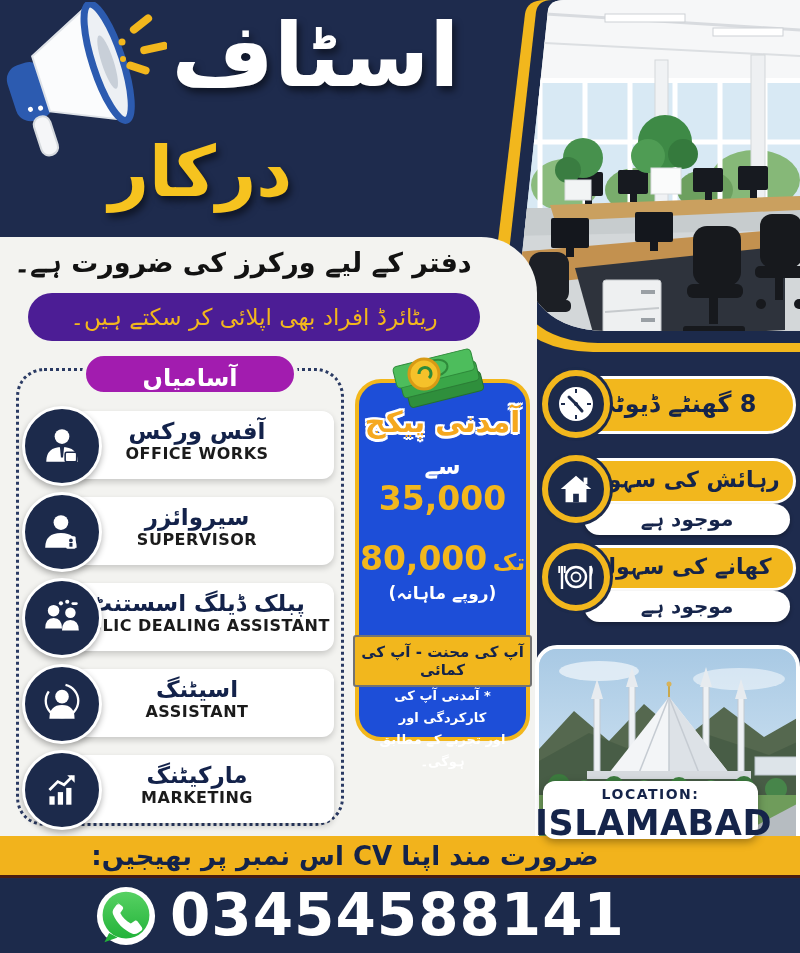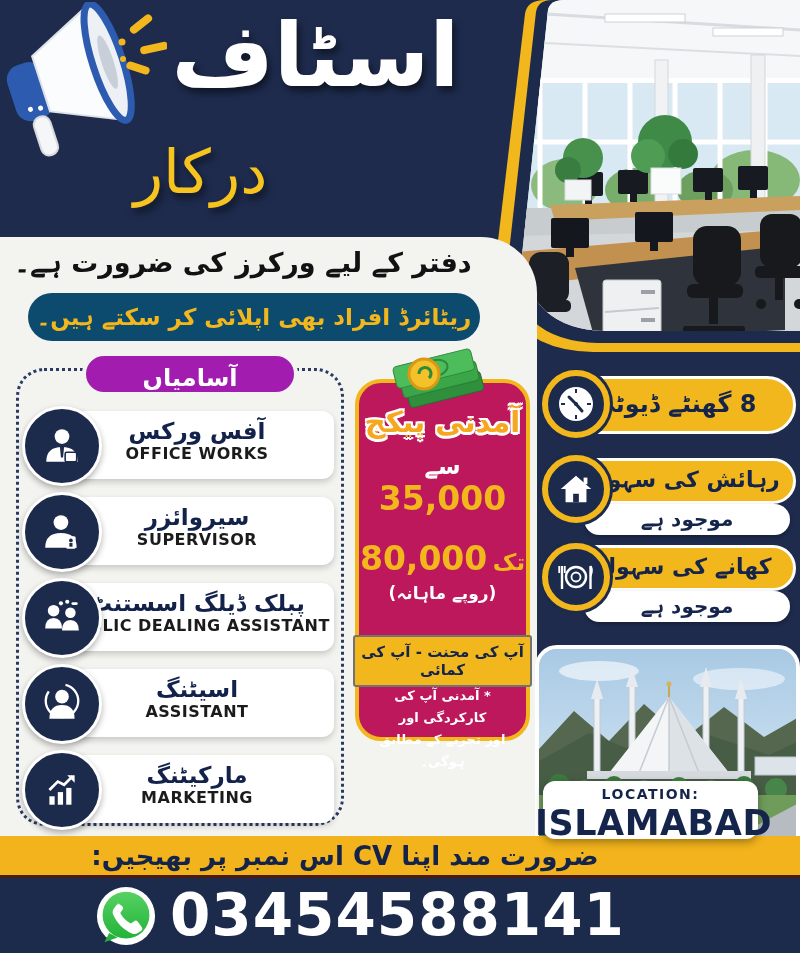--- a/index.html
+++ b/index.html
@@ -2,40 +2,40 @@
 <html lang="ur"><head>
 <meta charset="utf-8">
 <style>
   html,body{margin:0;padding:0;background:#0d1326;}
   .poster{position:relative;width:800px;height:953px;overflow:hidden;background:#1e2b4d;
           font-family:"DejaVu Sans","Liberation Sans",sans-serif;}
   .abs{position:absolute;}
   
   .title1{left:148px;top:-10px;width:335px;height:132px;color:#ffffff;font-size:88px;font-weight:bold;
           text-align:center;line-height:132px;direction:rtl;text-shadow:3px 5px 7px rgba(0,0,0,.5);}
-  .title2{left:38px;top:102px;width:325px;height:140px;color:#f6c31f;font-size:61px;font-weight:normal;
+  .title2{left:38px;top:102px;width:325px;height:140px;color:#f6c31f;font-size:70px;font-weight:bold;
           text-align:center;line-height:140px;direction:rtl;text-shadow:3px 5px 7px rgba(0,0,0,.5);}
   
   .panel{left:0;top:237px;width:537px;height:599px;background:#f3f3f0;border-top-right-radius:56px;}
   .intro1{left:8px;top:247px;width:470px;text-align:center;direction:rtl;font-size:27px;font-weight:bold;color:#121212;}
-  .intro2{left:28px;top:293px;width:452px;height:48px;background:#0c4a6e;border-radius:26px;color:#f2b71d;
-          font-size:23px;font-weight:bold;text-align:center;line-height:48px;direction:rtl;}
+  .intro2{left:28px;top:293px;width:452px;height:48px;background:#4c1d95;border-radius:26px;color:#f2b71d;
+          font-size:23px;font-weight:normal;text-align:center;line-height:48px;direction:rtl;}
   
   .vacbox{left:16px;top:368px;width:322px;height:452px;border:3px dotted #2a3a63;border-radius:28px;}
   .vachdr{left:82px;top:352px;width:216px;height:44px;background:#a21caf;border-radius:24px;border:4px solid #f3f3f0;
           color:#fff;text-align:center;line-height:44px;font-size:24px;font-weight:bold;box-sizing:border-box;direction:rtl;}
   .job{left:22px;width:316px;height:78px;}
   .job .card{position:absolute;left:38px;top:5px;width:274px;height:68px;background:#ffffff;border-radius:12px;
              box-shadow:0 3px 6px rgba(0,0,0,.18);text-align:center;}
   .job .urdu{font-size:23px;font-weight:bold;color:#13224a;direction:rtl;margin-top:7px;line-height:1.15;}
   .job .eng{font-size:16px;font-weight:bold;color:#1b1b1b;letter-spacing:.5px;}
   .job .circle{position:absolute;left:0;top:0;width:74px;height:74px;border-radius:50%;background:#1c2a4b;
                border:3px solid #ffffff;box-shadow:0 3px 6px rgba(0,0,0,.3);display:flex;align-items:center;justify-content:center;}
   
-  .income{left:355px;top:379px;width:175px;height:362px;background:#be185d;border:4px solid #f2b71d;
+  .income{left:355px;top:379px;width:175px;height:362px;background:#1d4ed8;border:4px solid #f2b71d;
           border-radius:26px;box-sizing:border-box;text-align:center;}
   .money{left:386px;top:344px;width:110px;height:66px;z-index:4;}
   .inc-h{position:absolute;left:0;right:0;top:22px;font-size:29px;font-weight:bold;color:#f5a81f;direction:rtl;
          text-shadow:-2px -2px 0 #fff,2px -2px 0 #fff,-2px 2px 0 #fff,2px 2px 0 #fff,0 3px 0 #fff,0 -2px 0 #fff;}
   .amt-row{position:absolute;left:0;right:0;direction:rtl;font-weight:bold;}
   .amt{font-size:33px;color:#f2b71d;letter-spacing:-1px;}
   .w-white{font-size:23px;color:#ffffff;}
   .w-yellow{font-size:23px;color:#f2b71d;}
   .start-word{position:absolute;left:0;right:0;top:118px;color:#fff;font-size:24px;font-weight:bold;direction:rtl;}
   .permonth{position:absolute;left:0;right:0;top:200px;color:#fff;font-size:17px;font-weight:bold;direction:rtl;}

